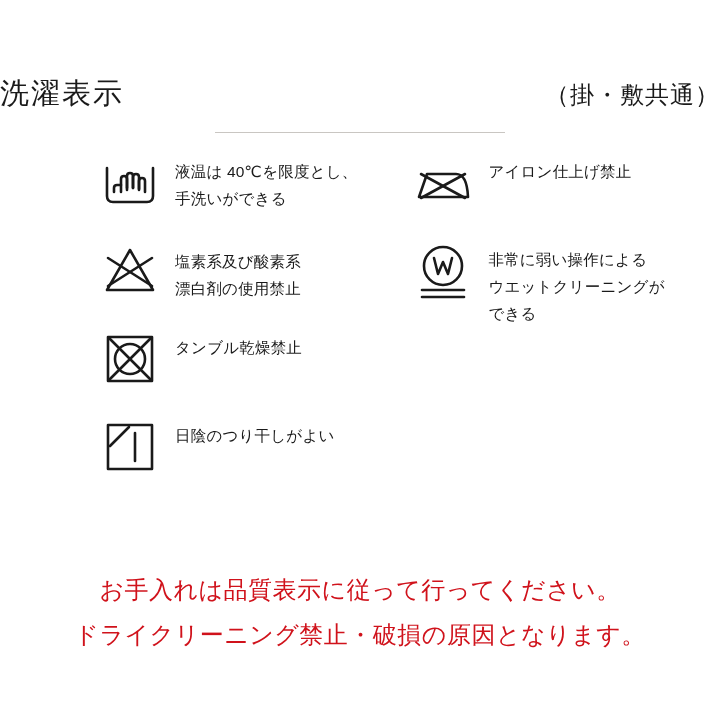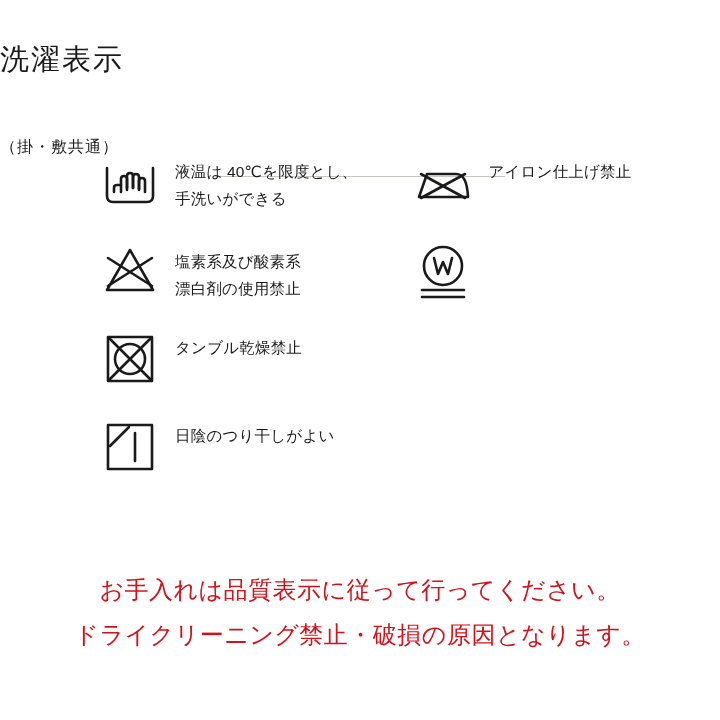--- a/index.html
+++ b/index.html
@@ -23,31 +23,30 @@
 
   
   .header {
     padding-top: 40px;
     text-align: center;
   }
   .title-row {
     display: flex;
     align-items: baseline;
     justify-content: space-between;
-    gap: 18px;
-    flex-direction: column;
+    gap: 2px;
   }
   .title-main {
     font-size: 29px;
     letter-spacing: 2px;
     font-weight: 500;
     color: #1a1a1a;
   }
   .title-sub {
-    font-size: 16px;
+    font-size: 24px;
     letter-spacing: 1px;
     color: #1a1a1a;
     margin-top: 39px;
   }
   .title-rule {
     width: 290px;
     height: 1px;
     background: #c9c6c2;
     margin: 18px auto 0 auto;
   }
@@ -221,20 +220,25 @@
         <span class="sym">
           <svg width="62" height="62" viewBox="0 0 62 62">
             <g fill="none" stroke="#1a1a1a" stroke-width="2.6" stroke-linecap="round" stroke-linejoin="round">
               <circle cx="31" cy="26" r="19"></circle>
               <path d="M22 18 L26 34 L31 22 L36 34 L40 18"></path>
               <path d="M10 50 L52 50"></path>
               <path d="M10 57 L52 57"></path>
             </g>
           </svg>
         </span>
+        <span class="desc">
+          <div>非常に弱い操作による</div>
+          <div>ウエットクリーニングが</div>
+          <div>できる</div>
+        </span>
       </div>
 
     </div>
   </div>
 
   <div class="notice">
     <div>お手入れは品質表示に従って行ってください。</div>
     <div>ドライクリーニング禁止・破損の原因となります。</div>
   </div>
 

